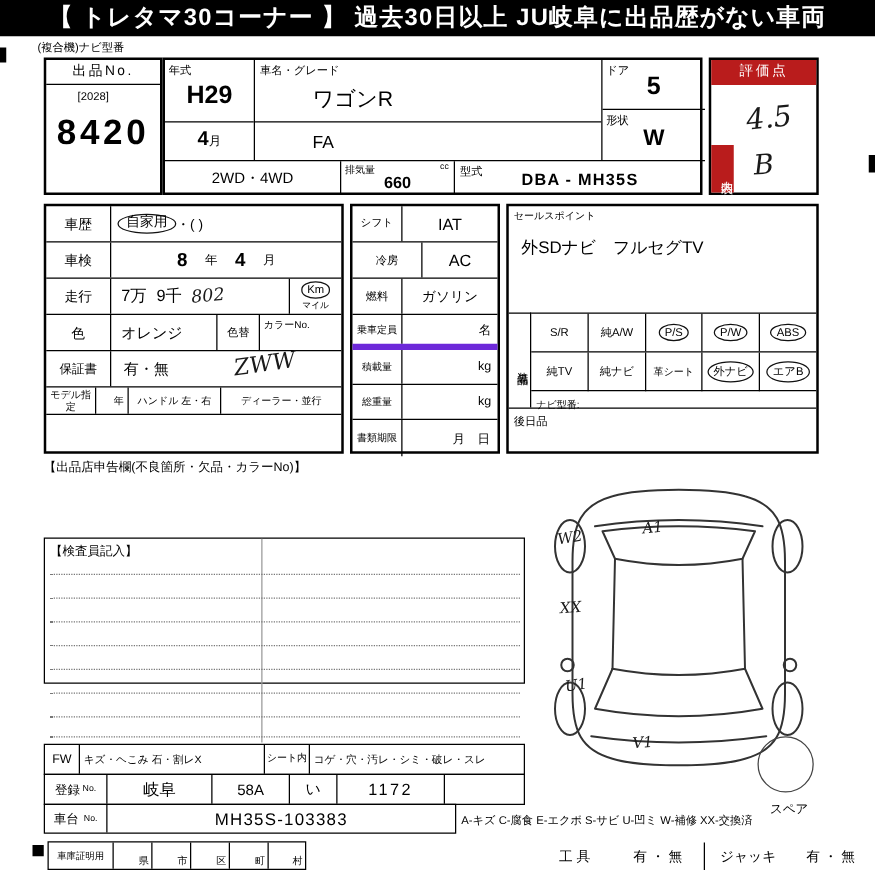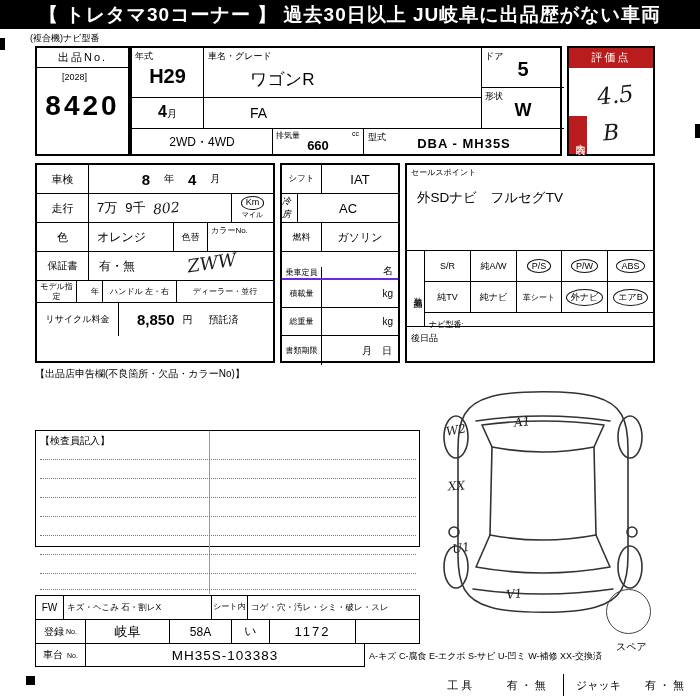--- a/index.html
+++ b/index.html
@@ -87,20 +87,27 @@
 
   <div class="a b2" style="left:567px;top:46px;width:88px;height:110px;">
     <div class="inv cen" style="height:20px;font-size:11px;line-height:19px;letter-spacing:2px;">評価点</div>
     <div class="a hand" style="left:28px;top:34px;font-size:23px;transform:rotate(-6deg);">4.5</div>
     <div class="a inv vt cen" style="left:0;top:68px;width:18px;height:38px;font-size:10px;padding-top:3px;">内装</div>
     <div class="a hand" style="left:34px;top:72px;font-size:22px;transform:rotate(-4deg);">B</div>
   </div>
 
   <div class="a b2" style="left:35px;top:163px;width:240px;height:200px;">
 
+    <div class="row" style="height:29px;border-bottom:1px solid #000;">
+      <div class="labcell" style="width:52px;font-size:11px;">車歴</div>
+      <div style="display:flex;align-items:center;padding-left:5px;font-size:11px;">
+        <span class="circ">自家用</span>
+        <span>・(            )</span>
+      </div>
+    </div>
 
     <div class="row" style="height:29px;border-bottom:1px solid #000;">
       <div class="labcell" style="width:52px;font-size:11px;">車検</div>
       <div style="flex:1;display:flex;align-items:center;justify-content:center;gap:14px;">
         <span style="font-size:15px;font-weight:bold;">8</span>
         <span style="font-size:10px;">年</span>
         <span style="font-size:15px;font-weight:bold;">4</span>
         <span style="font-size:10px;">月</span>
       </div>
     </div>
@@ -133,45 +140,37 @@
       <span class="a hand" style="left:150px;top:0;font-size:18px;transform:rotate(-8deg);">ZWW</span>
     </div>
 
     <div class="row" style="height:22px;border-bottom:1px solid #000;font-size:8px;">
       <div style="width:40px;border-right:1px solid #000;display:flex;align-items:center;justify-content:center;text-align:center;line-height:1.15;padding:0 2px;">モデル指定</div>
       <div style="width:26px;border-right:1px solid #000;display:flex;align-items:center;justify-content:flex-end;padding-right:3px;">年</div>
       <div style="width:74px;border-right:1px solid #000;display:flex;align-items:center;justify-content:center;">ハンドル 左・右</div>
       <div style="flex:1;display:flex;align-items:center;justify-content:center;">ディーラー・並行</div>
     </div>
 
-    <div class="row" style="height:33px;">
-      <div class="labcell" style="width:82px;font-size:9px;">リサイクル料金</div>
-      <div style="flex:1;display:flex;align-items:center;gap:8px;padding-left:18px;">
-        <span style="font-size:15px;font-weight:bold;">8,850</span>
-        <span style="font-size:10px;">円</span>
-        <span style="font-size:10px;margin-left:8px;">預託済</span>
-      </div>
-    </div>
   </div>
   <div class="a" style="left:35px;top:367px;font-size:10px;">【出品店申告欄(不良箇所・欠品・カラーNo)】</div>
 
   <div class="a b2" style="left:280px;top:163px;width:120px;height:200px;">
     <div class="row" style="height:29px;border-bottom:1px solid #000;">
       <div class="labcell" style="width:40px;font-size:8.5px;">シフト</div>
       <div style="flex:1;display:flex;align-items:center;justify-content:center;font-size:13px;">IAT</div>
     </div>
     <div class="row" style="height:29px;border-bottom:1px solid #000;">
-      <div class="labcell" style="width:16px;font-size:9px;font-style:italic;">冷房</div>
+      <div class="labcell" style="width:56px;font-size:9px;">冷房</div>
       <div style="flex:1;display:flex;align-items:center;justify-content:center;font-size:13px;">AC</div>
     </div>
     <div class="row" style="height:29px;border-bottom:1px solid #000;">
       <div class="labcell" style="width:40px;font-size:9px;">燃料</div>
       <div style="flex:1;display:flex;align-items:center;justify-content:center;font-size:11px;">ガソリン</div>
     </div>
-    <div class="row" style="height:28px;border-bottom:2px solid #6d28d9;align-items:flex-end;">
+    <div class="row" style="height:28px;border-bottom:5px solid #6d28d9;">
       <div class="labcell" style="width:40px;font-size:8px;">乗車定員</div>
       <div style="flex:1;display:flex;align-items:center;justify-content:flex-end;padding-right:5px;font-size:10px;">名</div>
     </div>
     <div class="row" style="height:28px;border-bottom:1px solid #000;">
       <div class="labcell" style="width:40px;font-size:8px;">積載量</div>
       <div style="flex:1;display:flex;align-items:center;justify-content:flex-end;padding-right:5px;font-size:10px;">kg</div>
     </div>
     <div class="row" style="height:28px;border-bottom:1px solid #000;">
       <div class="labcell" style="width:40px;font-size:8px;">総重量</div>
       <div style="flex:1;display:flex;align-items:center;justify-content:flex-end;padding-right:5px;font-size:10px;">kg</div>
@@ -303,20 +302,30 @@
       <div class="labcell" style="width:50px;gap:4px;">
         <span style="font-size:10px;">車台</span>
         <span style="font-size:7px;">No.</span>
       </div>
       <div style="flex:1;display:flex;align-items:center;justify-content:center;font-size:13.5px;letter-spacing:1px;">MH35S-103383</div>
     </div>
   </div>
 
   <div class="a" style="left:369px;top:650px;width:328px;font-size:9px;white-space:nowrap;">A-キズ C-腐食 E-エクボ S-サビ U-凹ミ W-補修 XX-交換済</div>
 
+  <div class="a b1" style="left:38px;top:673px;width:207px;height:23px;">
+    <div class="row" style="height:100%;">
+      <div class="labcell" style="width:52px;font-size:7.5px;text-align:center;line-height:1.2;padding:0 2px;">車庫証明用</div>
+      <div style="width:31px;border-right:1px solid #000;display:flex;align-items:flex-end;justify-content:flex-end;font-size:8px;padding:0 2px 1px 0;">県</div>
+      <div style="width:31px;border-right:1px solid #000;display:flex;align-items:flex-end;justify-content:flex-end;font-size:8px;padding:0 2px 1px 0;">市</div>
+      <div style="width:31px;border-right:1px solid #000;display:flex;align-items:flex-end;justify-content:flex-end;font-size:8px;padding:0 2px 1px 0;">区</div>
+      <div style="width:31px;border-right:1px solid #000;display:flex;align-items:flex-end;justify-content:flex-end;font-size:8px;padding:0 2px 1px 0;">町</div>
+      <div style="flex:1;display:flex;align-items:flex-end;justify-content:flex-end;font-size:8px;padding:0 2px 1px 0;">村</div>
+    </div>
+  </div>
 
   <div class="a" style="left:430px;top:674px;width:266px;height:22px;display:flex;font-size:11px;">
     <div style="width:133px;display:flex;align-items:center;justify-content:space-around;">
       <span>工 具</span>
       <span>有 ・ 無</span>
     </div>
     <div style="width:133px;display:flex;align-items:center;justify-content:space-around;border-left:1px solid #000;">
       <span>ジャッキ</span>
       <span>有 ・ 無</span>
     </div>

